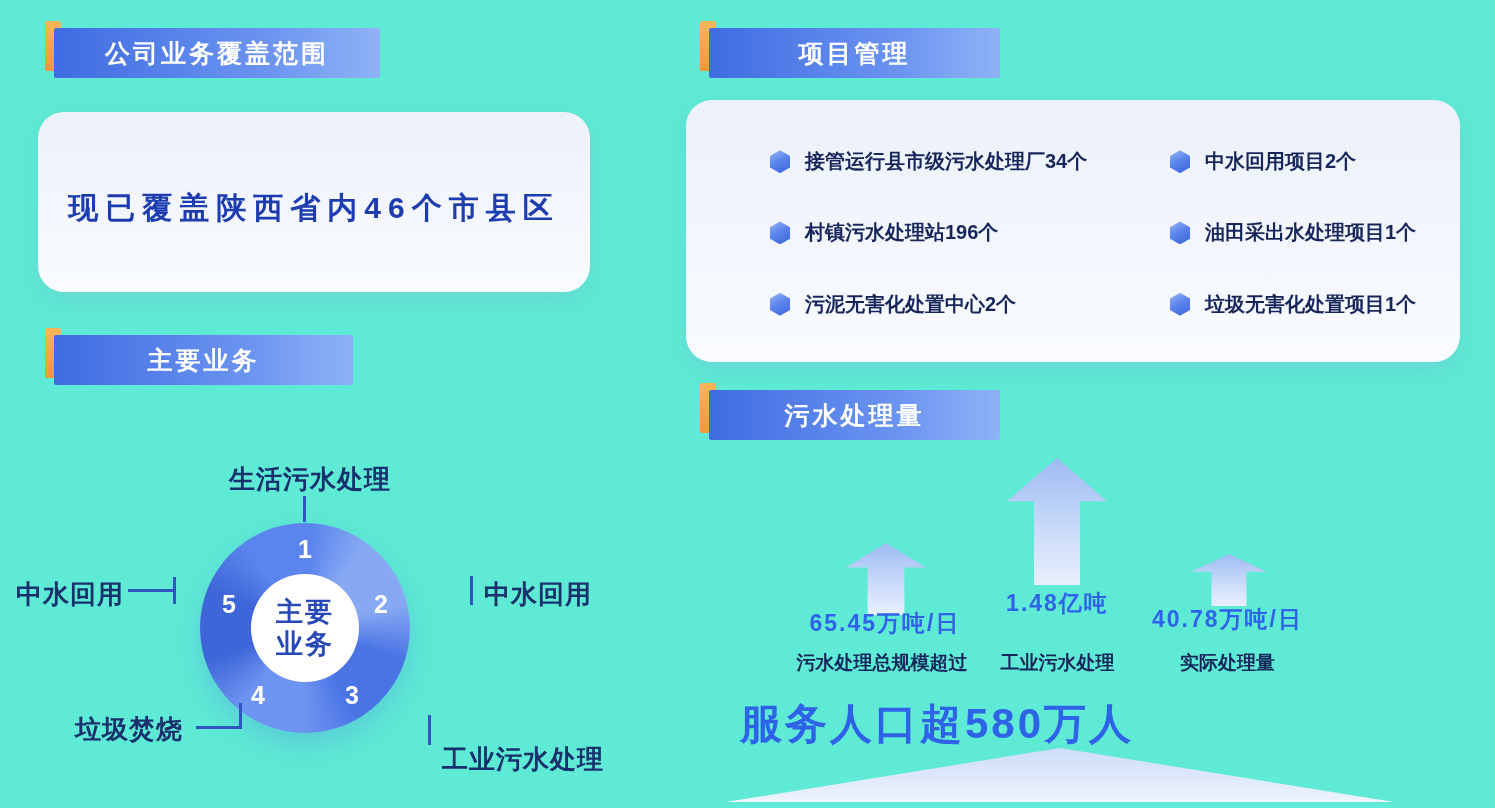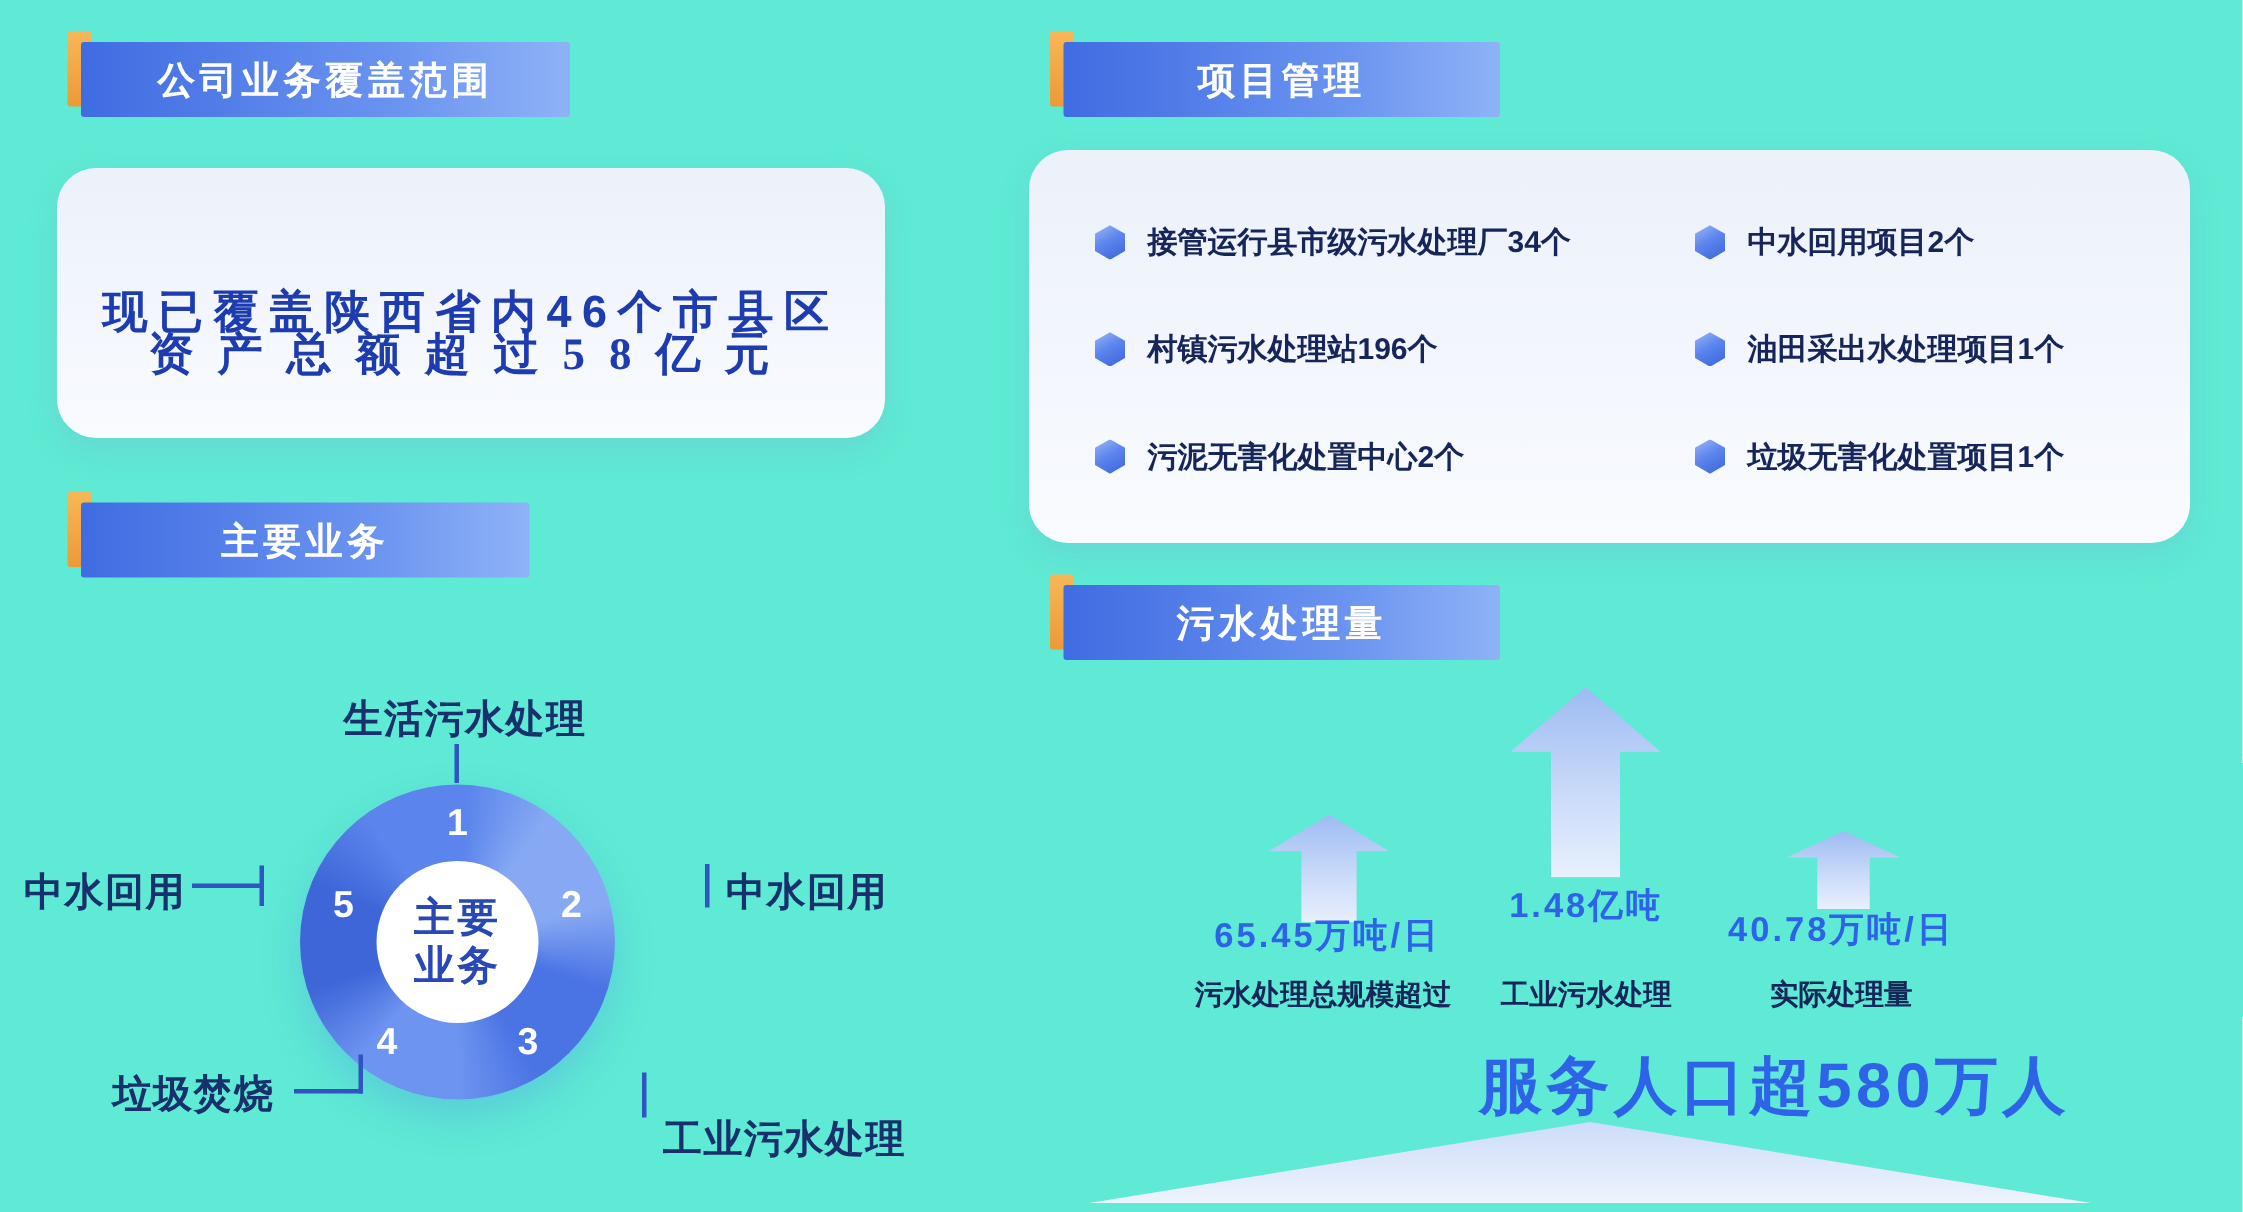--- a/index.html
+++ b/index.html
@@ -27,21 +27,21 @@
   }
   .cov-line{position:absolute;left:0;right:0;text-align:center;color:#1d3cb0;}
   .cov-line1{top:40px;font-size:30px;font-weight:800;letter-spacing:7px;margin-top:36px;}
   .cov-line2{top:104px;font-size:30px;font-weight:700;letter-spacing:16px;
     font-family:"Liberation Serif","DejaVu Serif",serif;}
   
   .proj-grid{
     position:absolute;left:44px;top:26px;right:26px;bottom:22px;
     display:grid;grid-template-columns:400px 1fr;align-items:center;
   }
-  .proj-item{display:flex;align-items:center;gap:15px;color:#16265a;font-size:20px;font-weight:700;}
+  .proj-item{display:flex;align-items:center;gap:15px;color:#16265a;font-size:20px;font-weight:700;margin-left:40px;}
   .hex{
     width:20px;height:23px;flex:0 0 auto;
     background:linear-gradient(150deg,#9cb9f6 0%,#5d86ee 45%,#3a63da 100%);
     clip-path:polygon(50% 0,100% 25%,100% 75%,50% 100%,0 75%,0 25%);
   }
   
   .ring{
     position:absolute;left:200px;top:523px;width:210px;height:210px;border-radius:50%;
     background:conic-gradient(from -36deg,
       #5b85ec 0deg 40deg,#87a9f3 72deg 112deg,#4a73e4 144deg 184deg,
@@ -64,42 +64,41 @@
   .arrow-up{
     position:absolute;
     background:linear-gradient(180deg,#9dbbf2 0%,#c9daf9 55%,#e9f0fd 100%);
     clip-path:polygon(50% 0,100% 34%,73% 34%,73% 100%,27% 100%,0 34% ,0 34%);
   }
   
   .arrow-up{clip-path:polygon(50% 0,100% 34%,73% 34%,73% 100%,27% 100%,27% 34%,0 34%);}
   .stat-value{position:absolute;text-align:center;color:#2e63e8;font-weight:800;font-size:23px;letter-spacing:2px;}
   .stat-label{position:absolute;text-align:center;color:#15265a;font-weight:700;font-size:19px;}
   .population{
-    position:absolute;left:740px;top:696px;width:640px;text-align:right;
+    position:absolute;left:740px;top:696px;width:640px;text-align:left;
     color:#2e63e8;font-weight:800;font-size:42px;letter-spacing:3px;z-index:2;
   }
   .pyramid{
     position:absolute;left:726px;top:748px;width:668px;height:54px;z-index:1;
     background:linear-gradient(180deg,#cddcf9 0%,#eef4fd 100%);
     clip-path:polygon(50% 0,100% 100%,0 100%);
   }
 </style>
 </head>
 <body>
 
 <div id="canvas">
 
   <div class="badge-wrap" style="left:45px;top:28px;width:335px;">
     <div class="badge-accent"></div>
     <div class="badge">公司业务覆盖范围</div>
   </div>
 
   <div class="card" style="left:38px;top:112px;width:552px;height:180px;">
     <div class="cov-line cov-line1">现已覆盖陕西省内46个市县区</div>
-    <div class="cov-line cov-line2">资产总额超过58亿元</div>
   </div>
 
   <div class="badge-wrap" style="left:45px;top:335px;width:308px;">
     <div class="badge-accent"></div>
     <div class="badge">主要业务</div>
   </div>
 
   <div class="ring">
     <div class="ring-num" style="left:105px;top:26px;">1</div>
     <div class="ring-num" style="left:181px;top:81px;">2</div>

